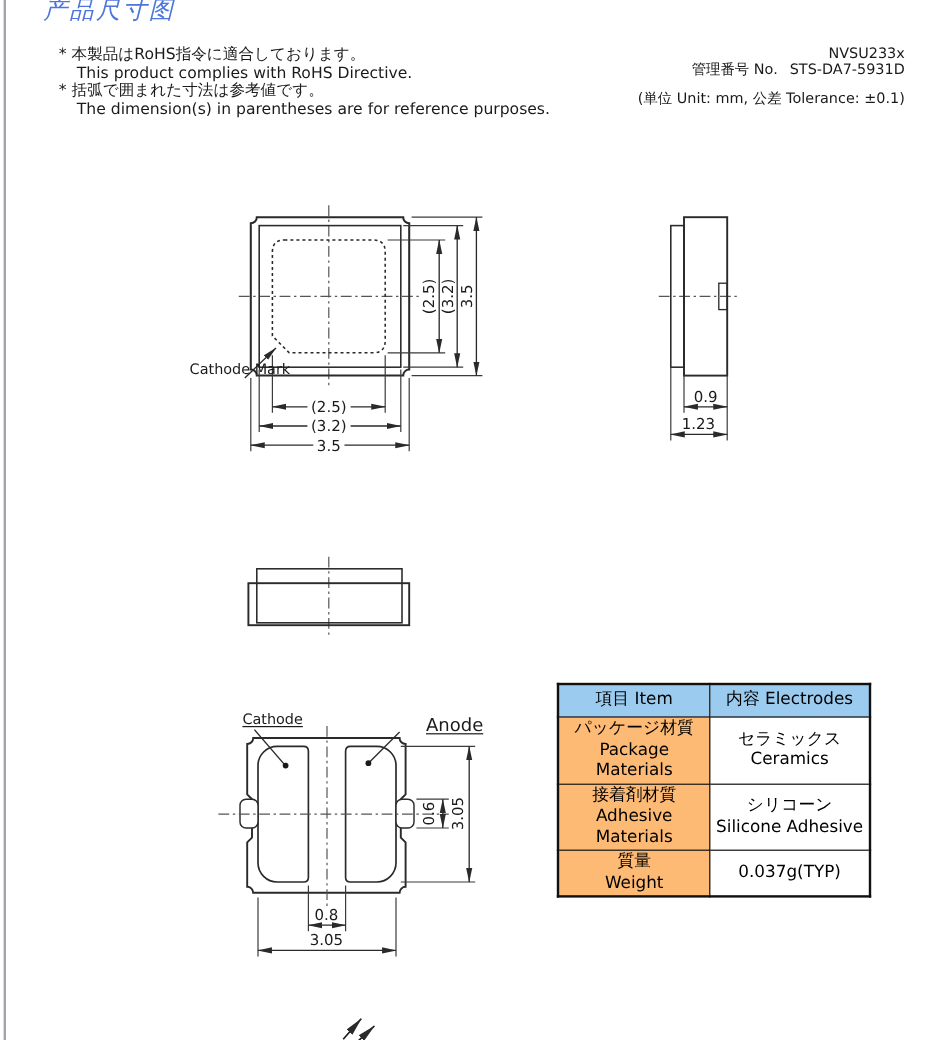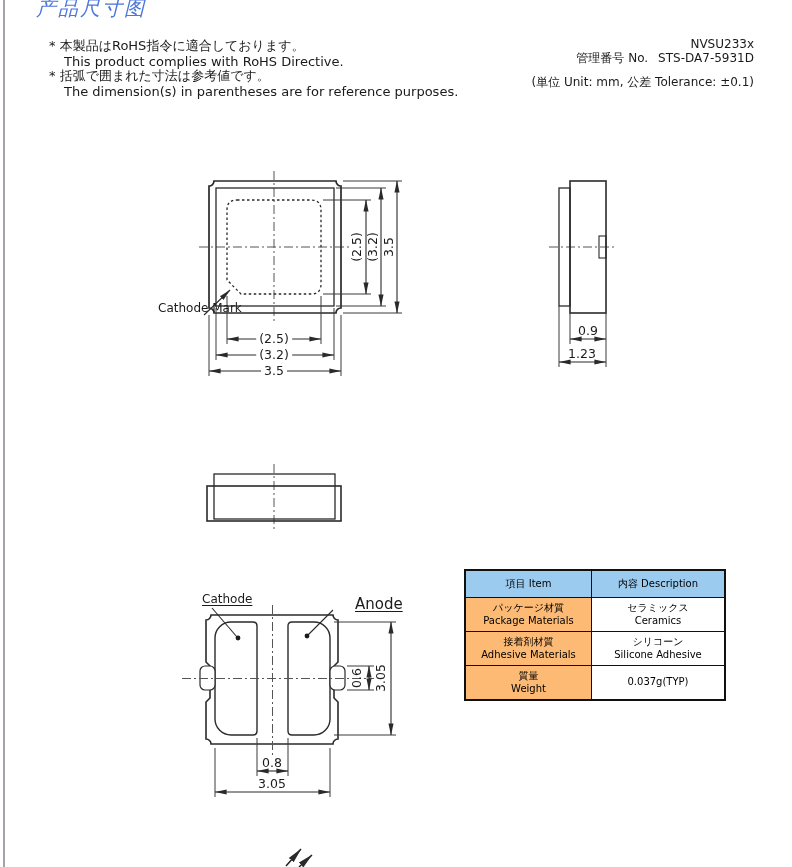--- a/index.html
+++ b/index.html
@@ -22,21 +22,21 @@
     position:absolute;font-size:12.5px;line-height:1.05;white-space:nowrap;
     transform:translate(-50%,-50%);background:#fff;padding:0 3px;color:#1b1b1b;
   }
   .dl.rot{transform:translate(-50%,-50%) rotate(-90deg);background:transparent;padding:0;}
   .dl.above{transform:translate(-50%,-100%);background:transparent;padding:0 2px;}
   .dl.plain{transform:none;background:transparent;padding:0;margin-left:28px;}
   .ul{text-decoration:underline;text-underline-offset:2px;}
   
   .spec-table{
     position:absolute;left:464px;top:569px;border-collapse:collapse;
-    table-layout:fixed;font-size:10px;line-height:1.25;text-align:center;color:#000;
+    table-layout:fixed;font-size:14px;line-height:1.25;text-align:center;color:#000;
   }
   .spec-table td,.spec-table th{border:1.6px solid #101010;padding:1px 2px;vertical-align:middle;font-weight:normal;}
   .spec-table{border:2px solid #101010;}
   .spec-table .c1{width:121px;background:#fdba74;}
   .spec-table .c2{width:128px;background:#ffffff;}
   .spec-table tr.hdr td{background:#9ccbf0;height:24px;}
   .spec-table tr.row td{height:31px;}
 </style>
 </head>
 <body>
@@ -173,21 +173,21 @@
 <div class="dl plain ul" style="left:327px;top:597px;font-size:15px;">Anode</div>
 <div class="dl rot" style="left:357px;top:678px;">0.6</div>
 <div class="dl rot" style="left:381px;top:678px;">3.05</div>
 <div class="dl above" style="left:272px;top:769px;">0.8</div>
 <div class="dl above" style="left:272px;top:790px;">3.05</div>
 
 <table class="spec-table">
   <tbody>
       <tr class="hdr">
     <td class="c1">項目 Item</td>
-    <td class="c2">内容 Description</td>
+    <td class="c2">内容 Electrodes</td>
   </tr>
   <tr class="row">
     <td class="c1">
           <div>パッケージ材質</div>
           <div>Package Materials</div>
         </td>
     <td class="c2">
           <div>セラミックス</div>
           <div>Ceramics</div>
         </td>

